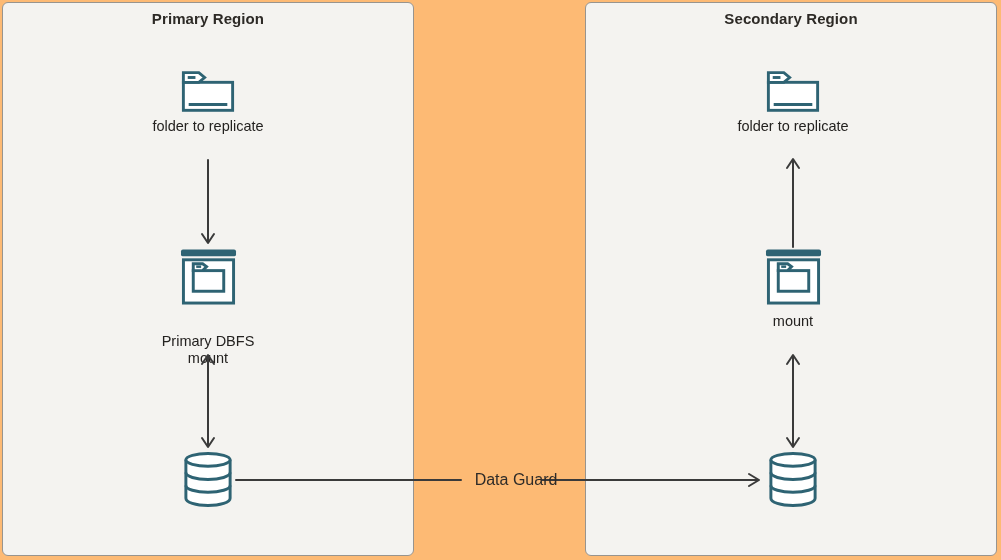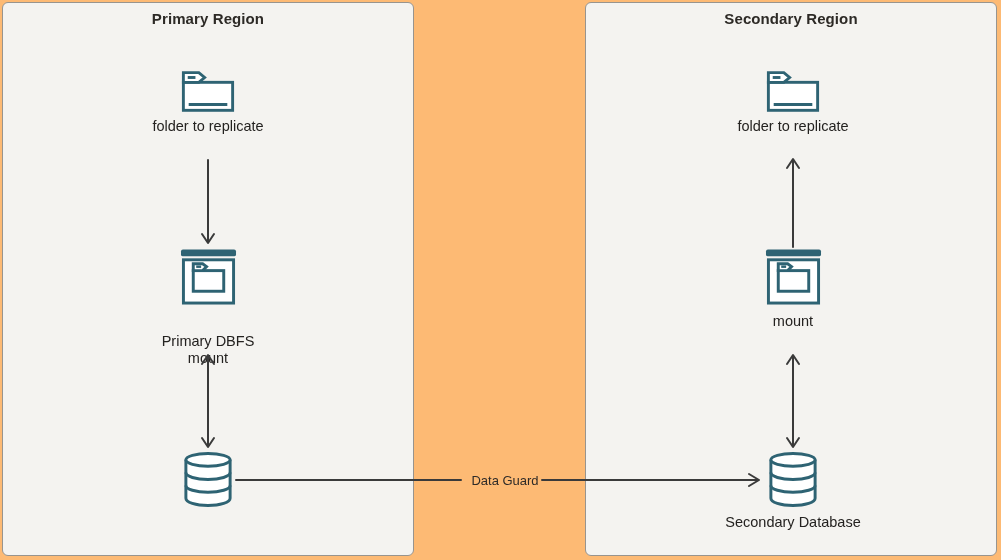--- a/index.html
+++ b/index.html
@@ -43,24 +43,24 @@
   }
   .node-label span { display: block; }
   .arrow-layer {
     position: absolute;
     left: 0; top: 0;
     width: 1001px; height: 560px;
     pointer-events: none;
   }
   .connector-label {
     position: absolute;
-    left: 505px;
+    left: 516px;
     top: 480px;
     transform: translate(-50%, -50%);
-    font-size: 13px;
+    font-size: 16px;
     color: #2e2b28;
     white-space: nowrap;
   }
 </style>
 </head>
 <body>
 
 <div class="canvas">
 
   <div class="region primary">
@@ -132,23 +132,20 @@
   </div>
 
   <svg class="node-icon" style="left:767px; top:451px;" width="52" height="57" viewBox="0 0 52 58">
     <g stroke="#2e6373" stroke-width="3" fill="#ffffff">
       <path d="M3.5 9 V48 A22.5 7.5 0 0 0 48.5 48 V9"></path>
       <path d="M3.5 22 A22.5 7 0 0 0 48.5 22" fill="none"></path>
       <path d="M3.5 35 A22.5 7 0 0 0 48.5 35" fill="none"></path>
       <ellipse cx="26" cy="9" rx="22.5" ry="6.5"></ellipse>
     </g>
   </svg>
-  <div class="node-label" style="left:683px; top:514px; width:220px;">
-    <span>Secondary Database</span>
-  </div>
 
   <svg class="arrow-layer" viewBox="0 0 1001 560">
     <g stroke="#3a3a3a" stroke-width="2" fill="none" stroke-linecap="round" stroke-linejoin="round">
 
       <g>
         <line x1="208" y1="160" x2="208" y2="242"></line>
         <polyline points="202,234 208,243 214,234"></polyline>
       </g>
 
       <g>

